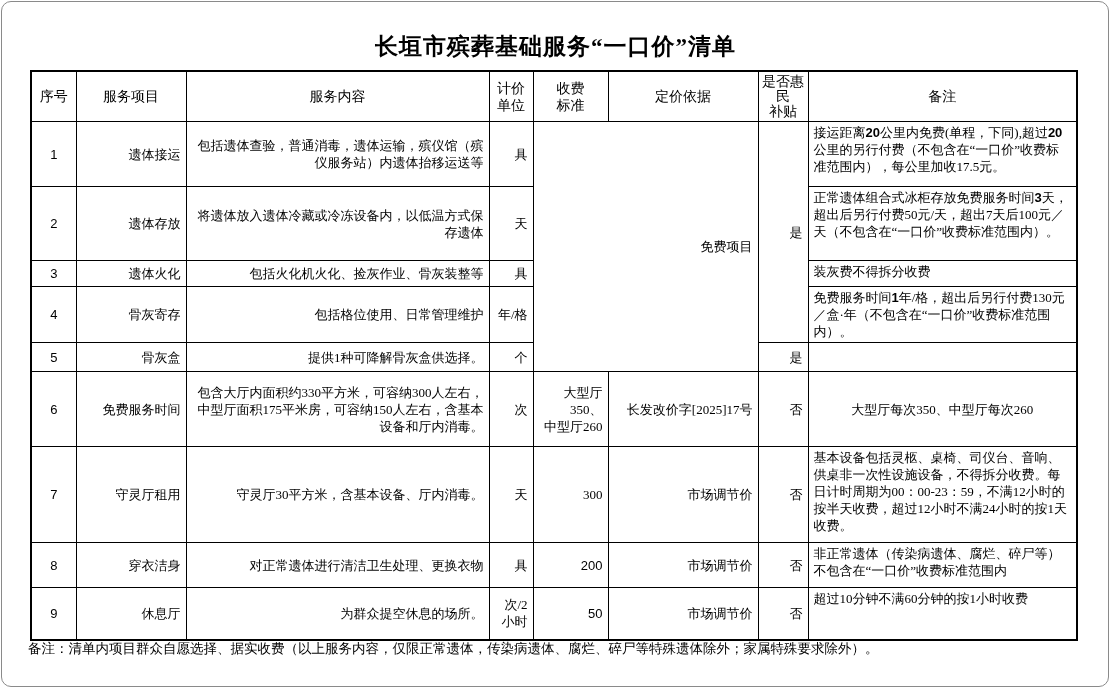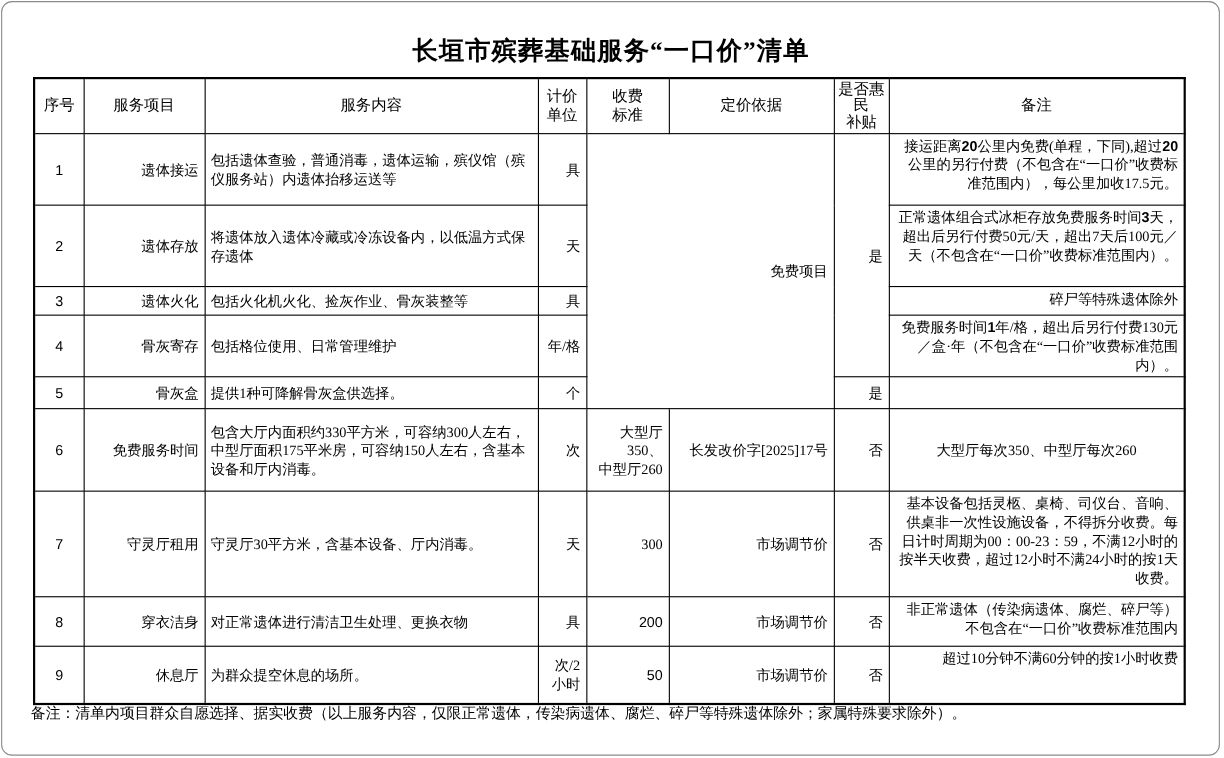--- a/index.html
+++ b/index.html
@@ -25,22 +25,22 @@
     border:1px solid #000; overflow:hidden;
     font-size:13px; font-weight:normal; padding:2px 5px;
     line-height:17px;
   }
   .pricing th {
     text-align:center; vertical-align:middle; white-space:pre-line;
     font-size:14px; padding:2px 2px;
   }
   th.th-subsidy { line-height:15px; }
   .c { text-align:right; vertical-align:middle; }
-  .l { text-align:left;  vertical-align:middle; }
-  .remark { text-align:right; vertical-align:top; line-height:16.5px; padding:3px 5px; }
+  .l { text-align:right;  vertical-align:middle; }
+  .remark { text-align:left; vertical-align:top; line-height:16.5px; padding:3px 5px; }
   .remark-center { text-align:center; vertical-align:middle; }
   .no-cell {
     font-family:"Liberation Sans","DejaVu Sans",sans-serif;
     font-weight:bold; font-size:14px; text-align:center; vertical-align:middle;
   }
   .num-strong {
     font-family:"Liberation Sans","DejaVu Sans",sans-serif;
     font-weight:bold; font-size:14px;
   }
   .price-multiline { white-space:pre-line; font-size:12px; line-height:15px;margin-left:36px; }
@@ -105,21 +105,21 @@
       <td class="l">将遗体放入遗体冷藏或冷冻设备内，以低温方式保存遗体</td>
       <td class="c">天</td>
       <td class="remark"><span>正常遗体组合式冰柜存放免费服务时间</span><b>3</b><span>天，超出后另行付费50元/天，超出7天后100元／天（不包含在“一口价”收费标准范围内）。</span></td>
     </tr>
 
     <tr style="height:26px">
       <td class="no-cell">3</td>
       <td class="c">遗体火化</td>
       <td class="l">包括火化机火化、捡灰作业、骨灰装整等</td>
       <td class="c">具</td>
-      <td class="remark">碎尸等特殊遗体除外</td>
+      <td class="remark">装灰费不得拆分收费</td>
     </tr>
 
     <tr style="height:55px">
       <td class="no-cell">4</td>
       <td class="c">骨灰寄存</td>
       <td class="l">包括格位使用、日常管理维护</td>
       <td class="c">年/格</td>
       <td class="remark"><span>免费服务时间</span><b>1</b><span>年/格，超出后另行付费130元／盒·年（不包含在“一口价”收费标准范围内）。</span></td>
     </tr>
 

